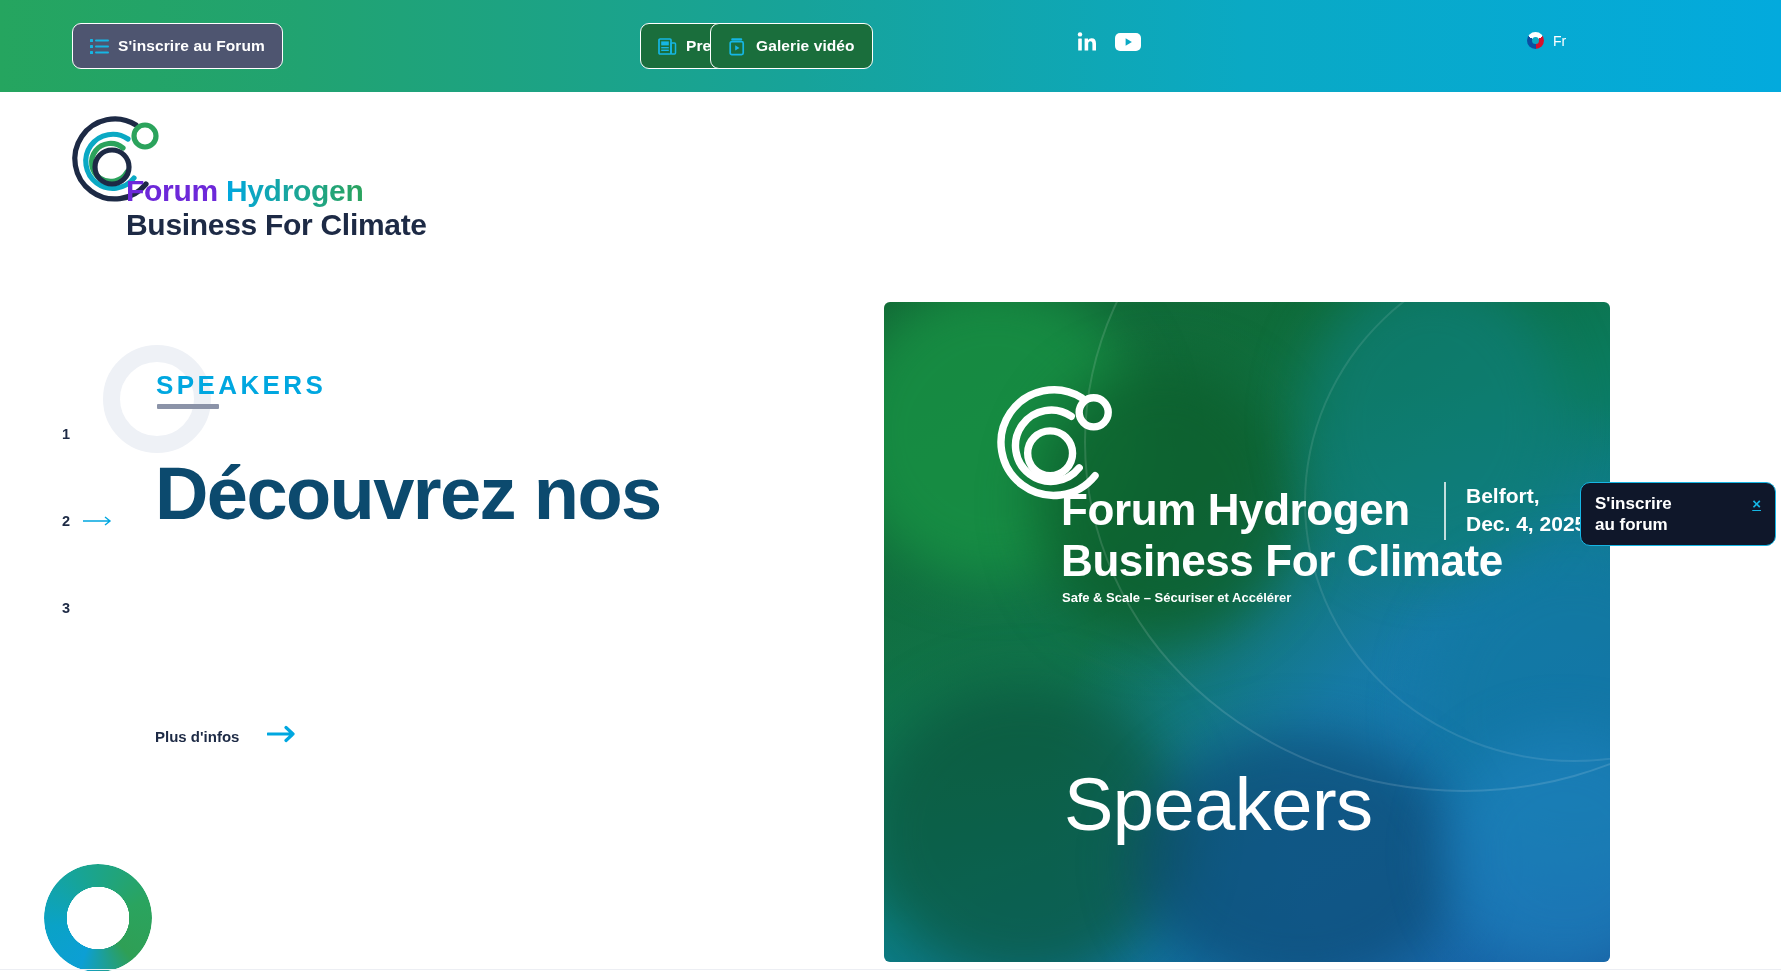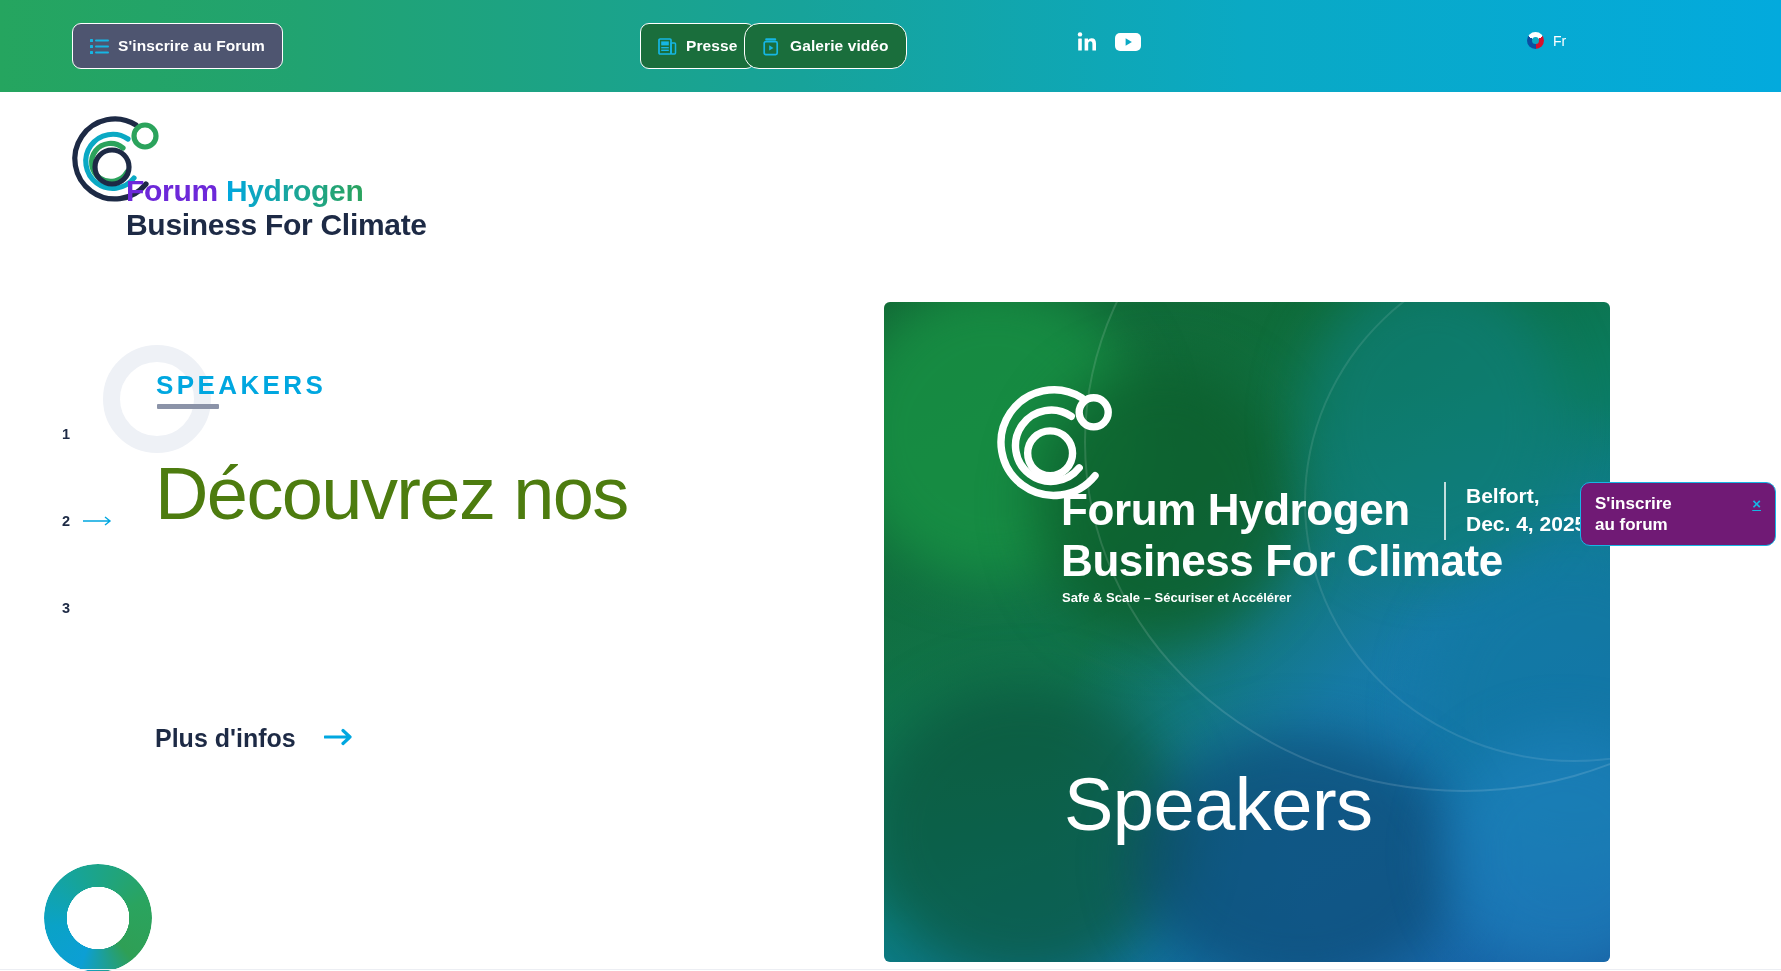--- a/index.html
+++ b/index.html
@@ -21,21 +21,21 @@
     display:flex; align-items:center; gap:9px;
     padding:0 17px; border-radius:9px;
     font-size:15.5px; font-weight:bold; color:#ffffff;
     letter-spacing:.1px; white-space:nowrap; cursor:pointer;
   }
   .tb-btn.slate{ background:#4e5570; border:1.6px solid #ffffff; }
   .tb-btn.green{ background:#1a6e3c; border:1.6px solid #ffffff; }
   #btn-inscrire{ left:72px; }
   #btn-soutiens{ left:256px; }
   #btn-presse{   left:592px;margin-left:48px; }
-  #btn-galerie{  left:744px;border-radius:15px; }
+  #btn-galerie{  left:710px; }
   .tb-ic{ width:19px; height:19px; flex:0 0 19px; display:block; }
   .tb-ic svg{ display:block; }
 
   .social{
     position:absolute; top:30px; left:1076px;
     display:flex; align-items:center; gap:14px;
   }
   .social .s-item{ cursor:pointer; display:block; }
   .lang{
     position:absolute; top:32px; left:1527px;
@@ -108,30 +108,30 @@
     font-size:26px; font-weight:bold; letter-spacing:3.4px;
     color:#00a7e0; white-space:nowrap;
   }
   .kicker-bar{
     position:absolute; left:157px; top:142px; width:62px; height:5px;
     background:#8b93a8; border-radius:1px;
   }
 
   .headline{
     position:absolute; left:155px; top:192px; width:620px;
-    font-size:74px; line-height:1.09; font-weight:normal;
-    color:#4d7c0f; letter-spacing:-1.6px;
+    font-size:74px; line-height:1.09; font-weight:bold;
+    color:#0c4a6e; letter-spacing:-1.6px;
   }
   .headline span{ display:block; }
 
   .more{
     position:absolute; left:155px; top:462px;
     display:flex; align-items:center; gap:28px; cursor:pointer;
   }
-  .more-label{ font-size:25px; font-weight:bold; color:#1d2a45; white-space:nowrap; }
+  .more-label{ font-size:15px; font-weight:bold; color:#1d2a45; white-space:nowrap; }
 
   
   .swoosh{
     position:absolute; left:-170px; top:528px; width:440px; height:330px;
     border:10px solid #eef1f6; border-radius:50%;
     border-right-color:transparent; border-top-color:transparent;
     transform:rotate(-18deg);
   }
   .grad-ring{
     position:absolute; left:44px; top:602px; width:108px; height:108px;
@@ -186,21 +186,21 @@
     font-size:13px; font-weight:bold; white-space:nowrap;
   }
   .card-speakers{
     position:absolute; left:180px; top:460px; color:#ffffff;
     font-size:74px; font-weight:normal; letter-spacing:-.5px;
   }
 
   
   .widget{
     position:absolute; left:1580px; top:482px; width:196px; height:64px;
-    background:#701a75; border:1.8px solid #16b6e4;
+    background:#0f172a; border:1.8px solid #16b6e4;
     border-radius:10px;
   }
   .widget-label{
     position:absolute; left:14px; top:11px; width:120px;
     color:#ffffff; font-size:17px; font-weight:bold; line-height:1.23;
   }
   .widget-close{
     position:absolute; right:14px; top:12px;
     color:#16b6e4; font-size:15px; font-weight:bold;
     text-decoration:underline; cursor:pointer;

